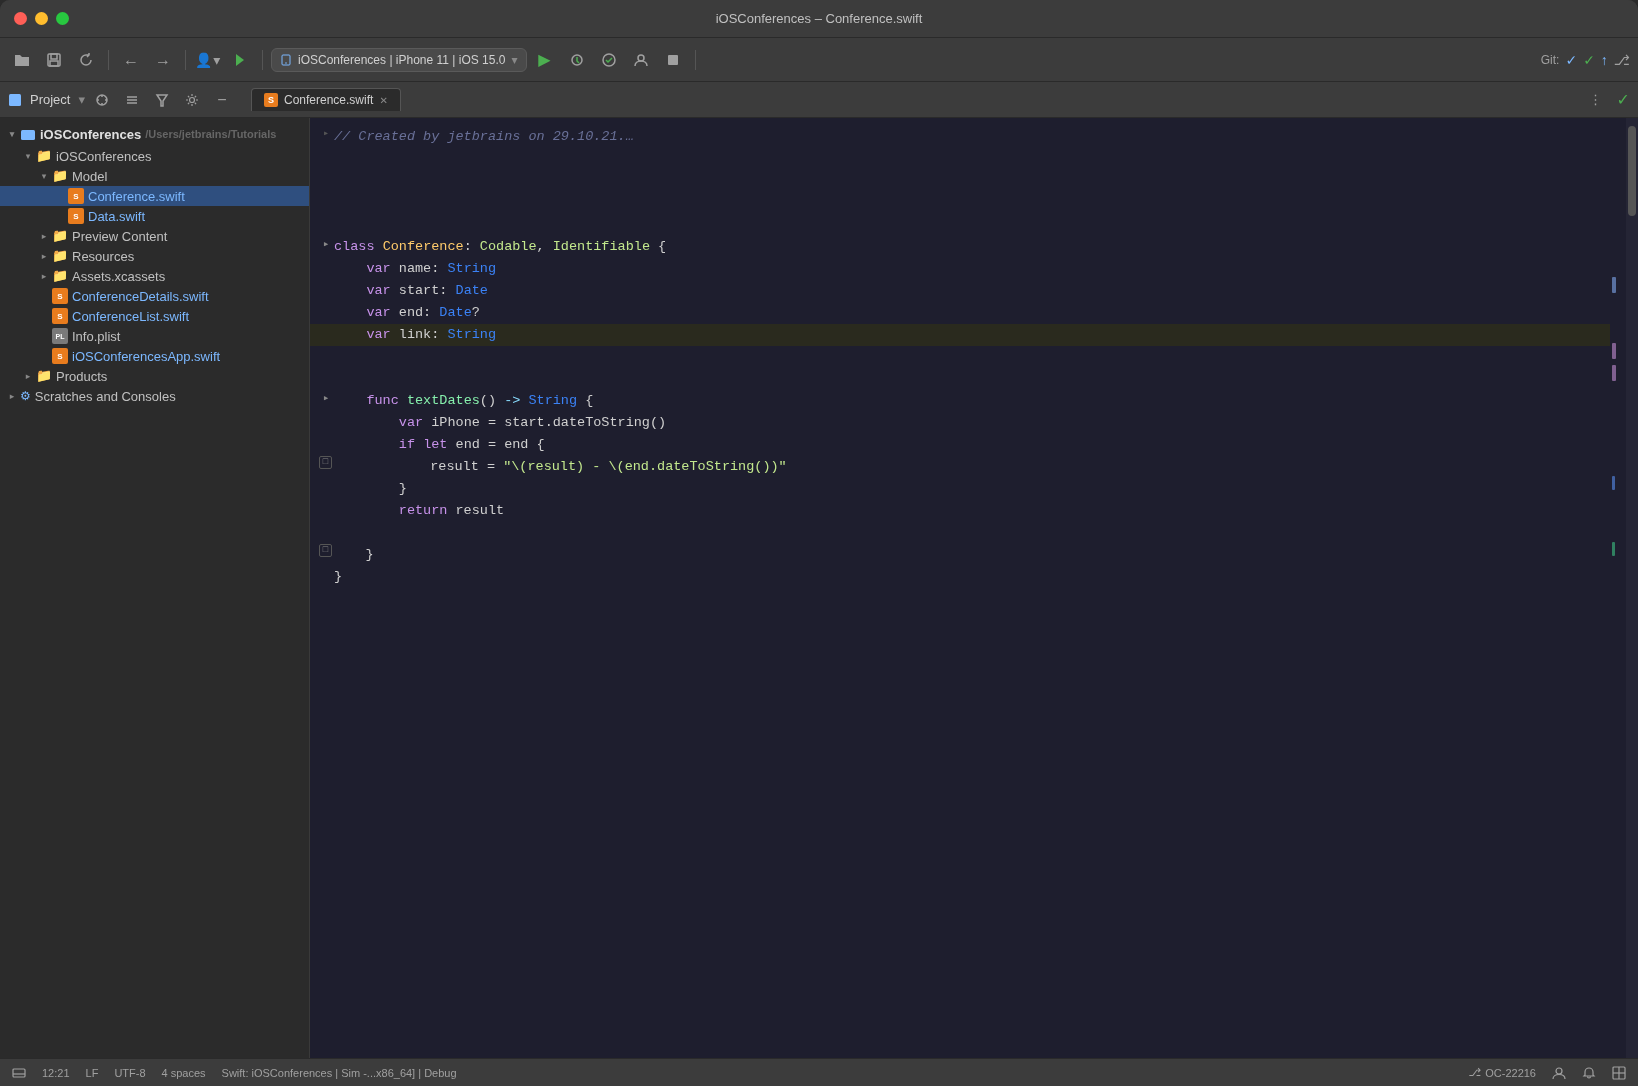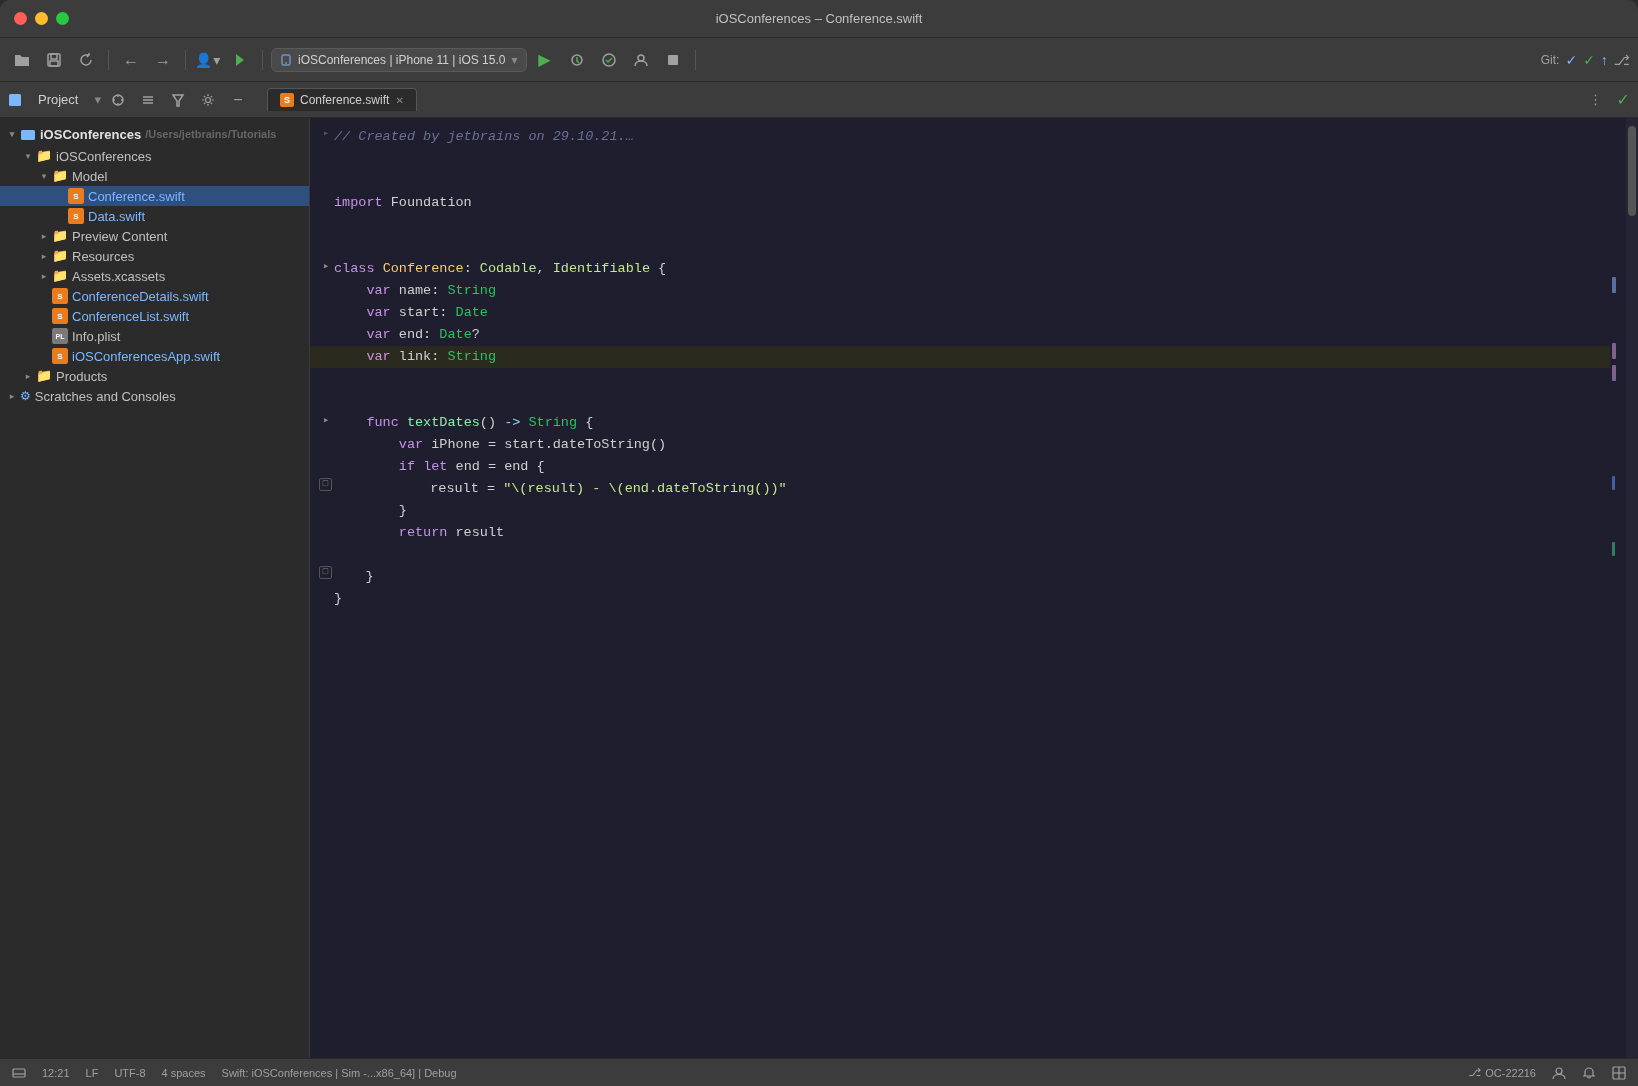--- a/index.html
+++ b/index.html
@@ -125,21 +125,21 @@
       display: flex;
       align-items: center;
       padding: 0 8px;
       gap: 4px;
       border-bottom: 1px solid #2a2a2a;
     }
 
     .project-selector {
       display: flex;
       align-items: center;
-      gap: 16px;
+      gap: 8px;
       color: #d0d0d0;
       font-size: 13px;
       cursor: pointer;
     }
 
     .tab-bar {
       display: flex;
       align-items: center;
       flex: 1;
       margin-left: 12px;
@@ -306,21 +306,21 @@
 
     .line-code {
       flex: 1;
       white-space: pre;
       color: #c0c0c0;
       line-height: 22px;
     }
 
     
     .kw { color: #c792ea; font-weight: 500; }
-    .type { color: #22c55e; }
+    .type { color: #3b82f6; }
     .string { color: #c3e88d; }
     .comment { color: #697098; font-style: italic; }
     .func-name { color: #86efac; }
     .protocol { color: #c3e88d; }
     .plain { color: #d0d0d0; }
     .arrow { color: #89ddff; }
 
     
     .code-editor::-webkit-scrollbar { width: 8px; }
     .code-editor::-webkit-scrollbar-track { background: #1e1e2e; }
@@ -609,24 +609,20 @@
 
           <div class="code-line">
             <div class="line-fold"></div>
             <div class="line-code"> </div>
           </div>
           <div class="code-line">
             <div class="line-fold"></div>
             <div class="line-code"> </div>
           </div>
 
-          <div class="code-line">
-            <div class="line-fold"></div>
-            <div class="line-code"><span class="kw">import</span><span class="plain"> Foundation</span></div>
-          </div>
 
           <div class="code-line">
             <div class="line-fold"></div>
             <div class="line-code"> </div>
           </div>
           <div class="code-line">
             <div class="line-fold"></div>
             <div class="line-code"> </div>
           </div>
 

